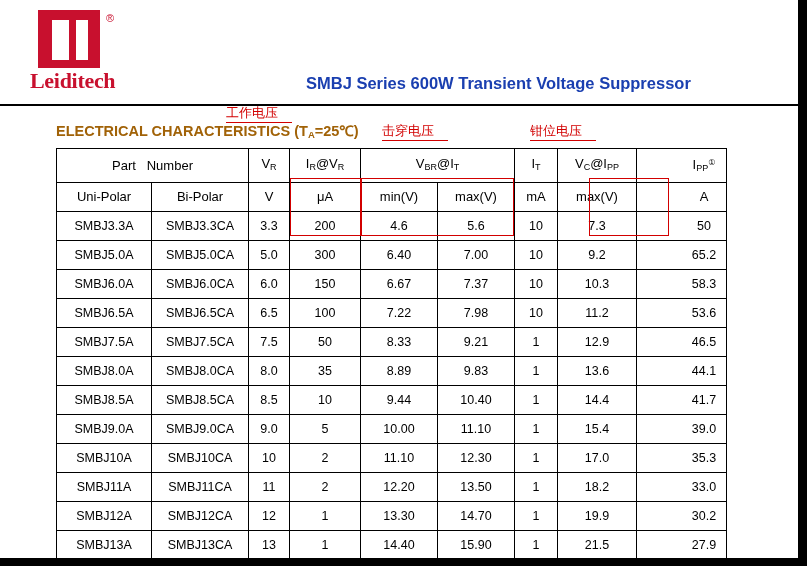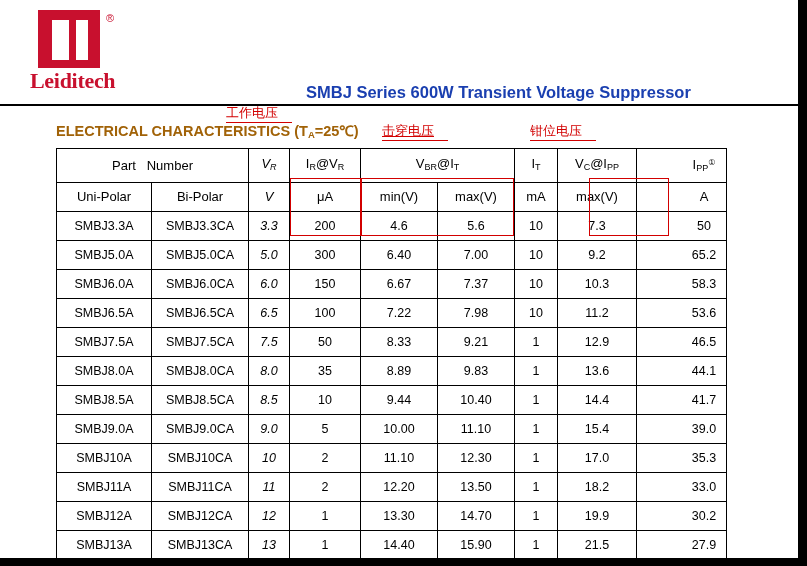--- a/index.html
+++ b/index.html
@@ -28,41 +28,40 @@
   .logo-text{
     position:absolute;left:0px;top:58px;
     font-family:"Liberation Serif", serif;
     font-weight:bold;font-size:22px;color:#c8102e;letter-spacing:-0.3px;
   }
   .title{
     position:absolute;left:306px;top:74px;
     font-family:"Liberation Sans", sans-serif;
     font-weight:bold;font-size:16.5px;color:#1a3fb0;
     white-space:nowrap;
-    margin-top:9px;
   }
   .hr-top{position:absolute;left:0;top:104px;width:798px;height:2px;background:#000;}
 
   
   .section-head{
     position:absolute;left:56px;top:120px;
     font-family:"Liberation Sans", sans-serif;
     font-weight:bold;font-size:14.5px;color:#a16207;
     white-space:nowrap;
   }
   .section-head .cond{font-weight:bold;}
   .section-head sub{font-size:9.5px;vertical-align:-2px;font-weight:bold;}
 
   
   .anno{
     position:absolute;color:#d20000;font-size:13px;
     font-family:"Liberation Sans", sans-serif;white-space:nowrap;
   }
   .anno-1{left:226px;top:104px;}
-  .anno-2{left:382px;top:122px;text-decoration:underline;}
+  .anno-2{left:382px;top:122px;}
   .anno-3{left:530px;top:122px;}
   .anno-line{position:absolute;background:#d20000;height:1px;}
   .anno-line-1{left:226px;top:122px;width:66px;}
   .anno-line-2{left:382px;top:140px;width:66px;}
   .anno-line-3{left:530px;top:140px;width:66px;}
 
   
   table{
     position:absolute;left:56px;top:148px;
     border-collapse:collapse;
@@ -74,21 +73,21 @@
     border:1px solid #000;
     text-align:center;
     font-weight:normal;
     padding:0;
     height:28px;
     line-height:28px;
   }
   thead td{font-size:13px;}
   .c0{width:94px;}
   .c1{width:96px;}
-  .c2{width:40px;font-style:italic;}
+  .c2{width:40px;}
   .c3{width:70px;}
   .c4{width:76px;}
   .c5{width:76px;}
   .c6{width:42px;margin-left:12px;}
   .c7{width:78px;}
   .c8{width:44px;padding-left:45px;}
   sub{font-size:9px;vertical-align:-2px;}
   sup{font-size:8px;vertical-align:4px;}
 
   

